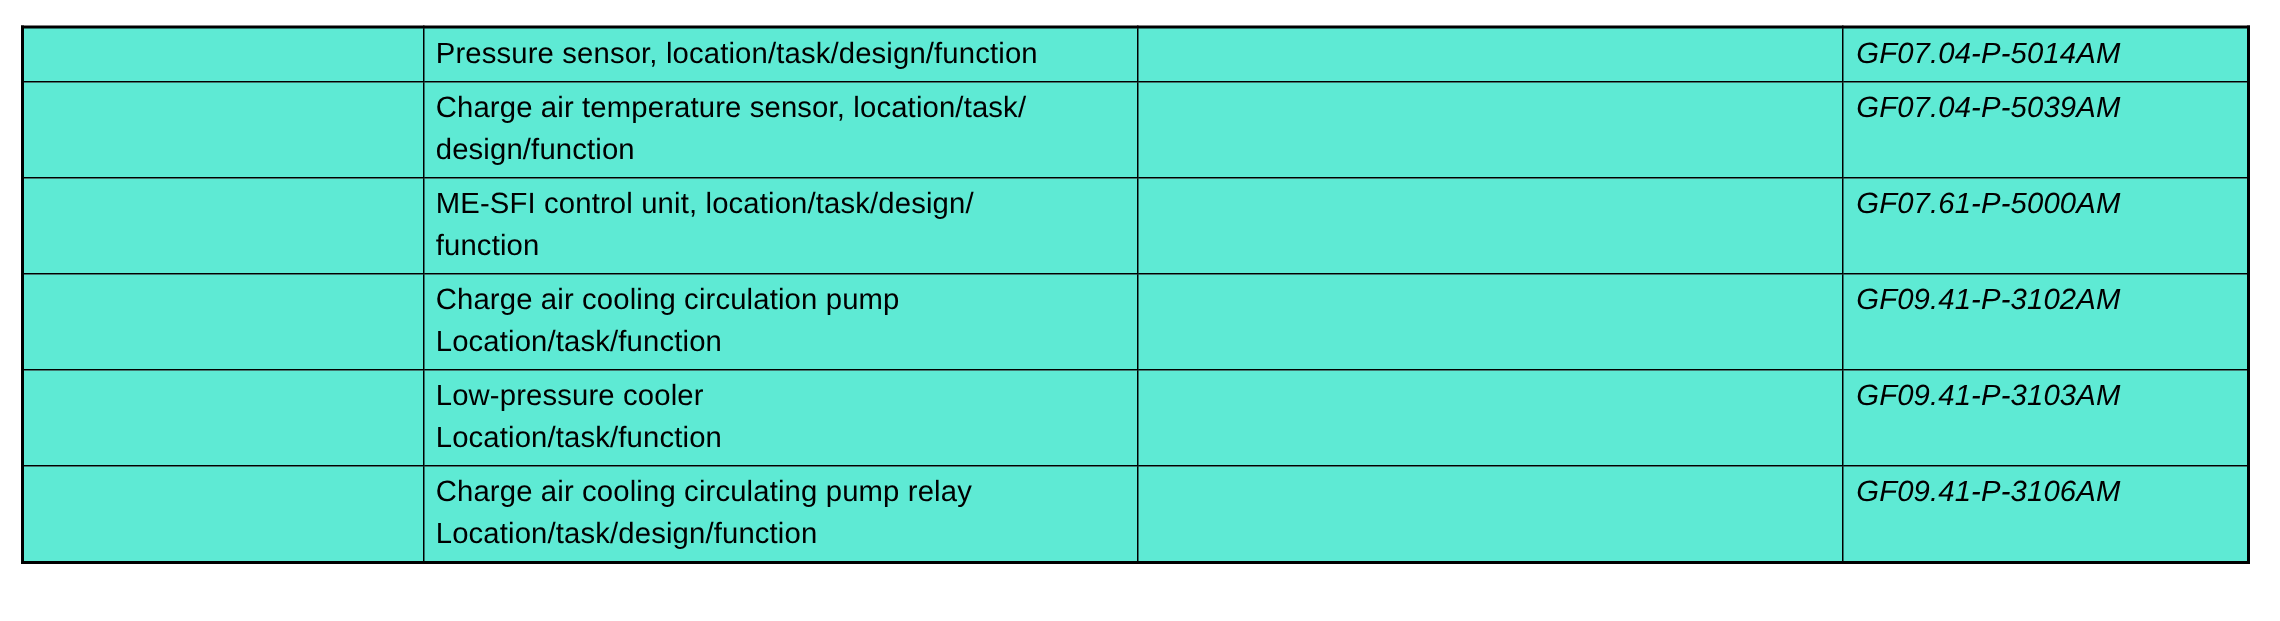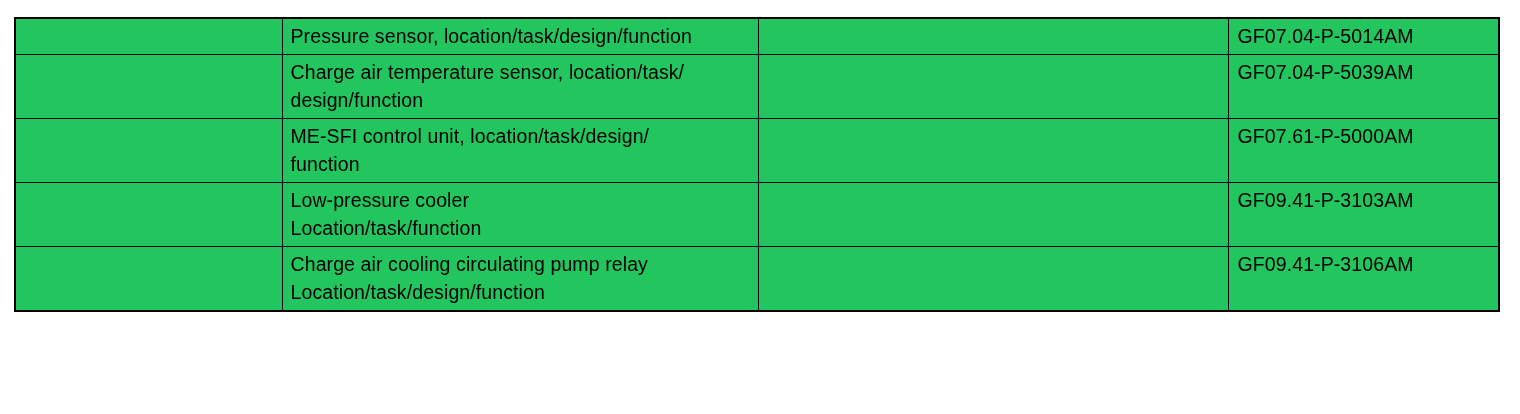--- a/index.html
+++ b/index.html
@@ -27,38 +27,39 @@
 
   #doc-table col.c-index   { width: 267px; }
   #doc-table col.c-desc    { width: 476px; }
   #doc-table col.c-blank   { width: 470px; }
   #doc-table col.c-docno   { width: 271px; }
 
   #doc-table td {
     border: 1px solid #000000;
     padding: 0;
     vertical-align: top;
-    background: #22c55e;
+    background: #5eead4;
   }
 
   
   #doc-table {
     border: 2px solid #000000;
   }
 
   .cell-text {
     font-size: 19.5px;
     line-height: 28px;
     letter-spacing: 0.1px;
     padding: 3px 0 4px 8px;
     white-space: pre-line;
   }
 
   .cell-doc .cell-text {
     padding-left: 9px;
+    font-style: italic;
   }
 
   .cell-empty {
     padding: 0;
   }
 
   
   tr.thick-below > td {
     border-bottom-width: 2px;
   }
@@ -111,20 +112,35 @@
           <div class="cell-text">ME-SFI control unit, location/task/design/
 function</div>
         </td>
         <td class="cell-empty">
           <div class="cell-text"></div>
         </td>
         <td class="cell-doc">
           <div class="cell-text">GF07.61-P-5000AM</div>
         </td>
       </tr>
+      <tr style="height: 56px;">
+        <td class="cell-empty">
+          <div class="cell-text"></div>
+        </td>
+        <td class="cell-desc">
+          <div class="cell-text">Charge air cooling circulation pump
+Location/task/function</div>
+        </td>
+        <td class="cell-empty">
+          <div class="cell-text"></div>
+        </td>
+        <td class="cell-doc">
+          <div class="cell-text">GF09.41-P-3102AM</div>
+        </td>
+      </tr>
       <tr style="height: 57px;">
         <td class="cell-empty">
           <div class="cell-text"></div>
         </td>
         <td class="cell-desc">
           <div class="cell-text">Low-pressure cooler
 Location/task/function</div>
         </td>
         <td class="cell-empty">
           <div class="cell-text"></div>

